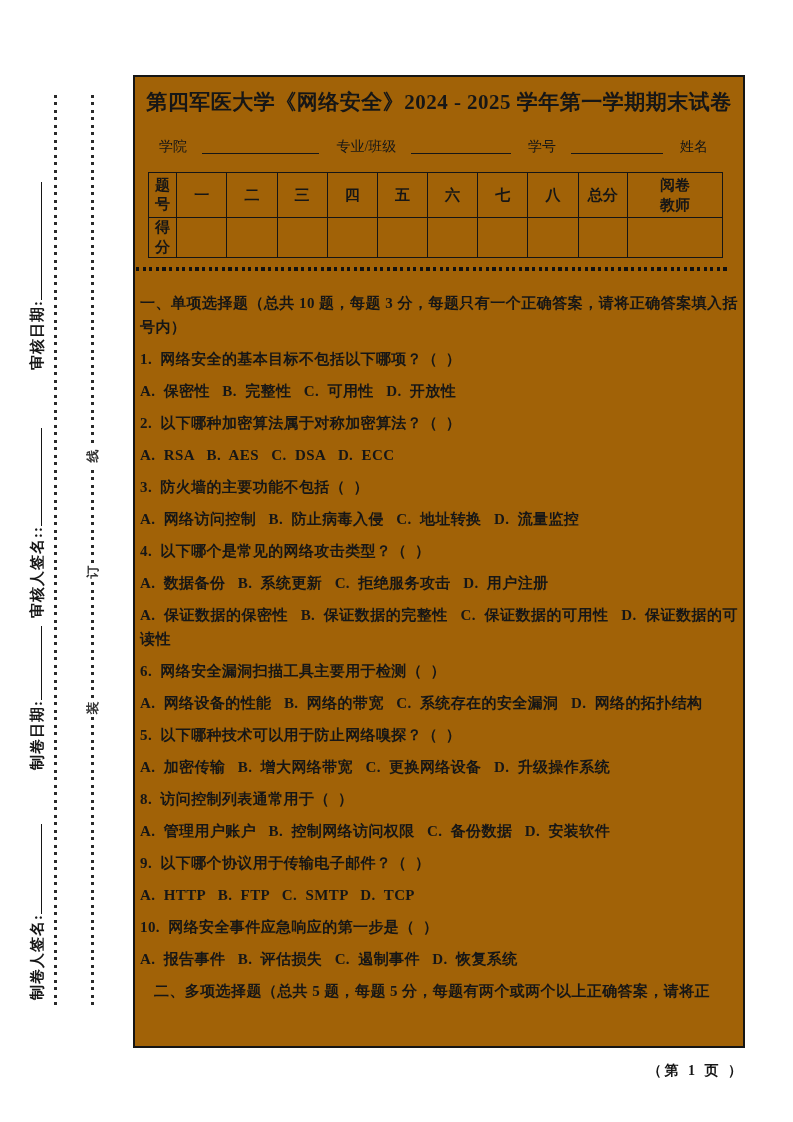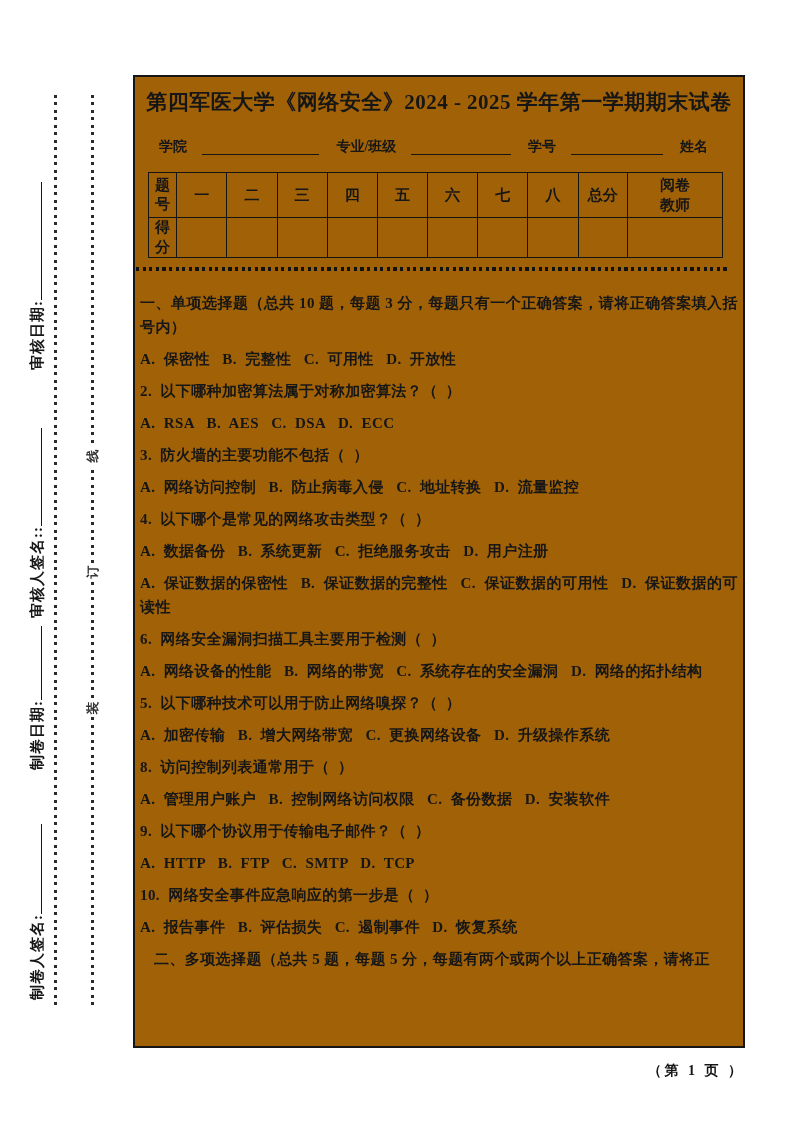--- a/index.html
+++ b/index.html
@@ -25,22 +25,22 @@
   
   .main-box{
     position:absolute;left:133px;top:75px;width:612px;height:973px;
     border:2px solid #151515;box-sizing:border-box;background:#a16207;
   }
   .exam-title{
     margin-top:10px;text-align:center;font-size:21px;font-weight:700;
     letter-spacing:0.5px;line-height:30px;
   }
   .fields{
-    display:flex;align-items:center;margin:21px 20px 0 24px;
-    font-size:14px;font-weight:700;gap:13px;
+    display:flex;align-items:flex-start;margin:21px 20px 0 24px;
+    font-size:14px;font-weight:400;gap:13px;
   }
   .f-label{white-space:nowrap;margin-right:2px;}
   .f-blank{border-bottom:1.3px solid #161616;height:15px;display:inline-block;}
   .b1{width:120px;margin-right:4px;} .b2{width:102px;margin-right:4px;}
   .b3{width:94px;margin-right:4px;}  .b4{flex:1;}
   table.score{
     border-collapse:collapse;margin:16px 0 0 13px;width:575px;table-layout:fixed;
   }
   table.score td{
     border:1.7px solid #151515;text-align:center;vertical-align:middle;
@@ -151,20 +151,21 @@
       <td></td>
       <td></td>
     </tr>
   </tbody>
     </table>
 
   <div class="dotline"></div>
 
   <div class="content">
     <p>一、单项选择题（总共 10 题，每题 3 分，每题只有一个正确答案，请将正确答案填入括号内）</p>
+    <p>1.  网络安全的基本目标不包括以下哪项？（  ）</p>
     <p>A.  保密性   B.  完整性   C.  可用性   D.  开放性</p>
     <p>2.  以下哪种加密算法属于对称加密算法？（  ）</p>
     <p>A.  RSA   B.  AES   C.  DSA   D.  ECC</p>
     <p>3.  防火墙的主要功能不包括（  ）</p>
     <p>A.  网络访问控制   B.  防止病毒入侵   C.  地址转换   D.  流量监控</p>
     <p>4.  以下哪个是常见的网络攻击类型？（  ）</p>
     <p>A.  数据备份   B.  系统更新   C.  拒绝服务攻击   D.  用户注册</p>
     <p>A.  保证数据的保密性   B.  保证数据的完整性   C.  保证数据的可用性   D.  保证数据的可读性</p>
     <p>6.  网络安全漏洞扫描工具主要用于检测（  ）</p>
     <p>A.  网络设备的性能   B.  网络的带宽   C.  系统存在的安全漏洞   D.  网络的拓扑结构</p>

